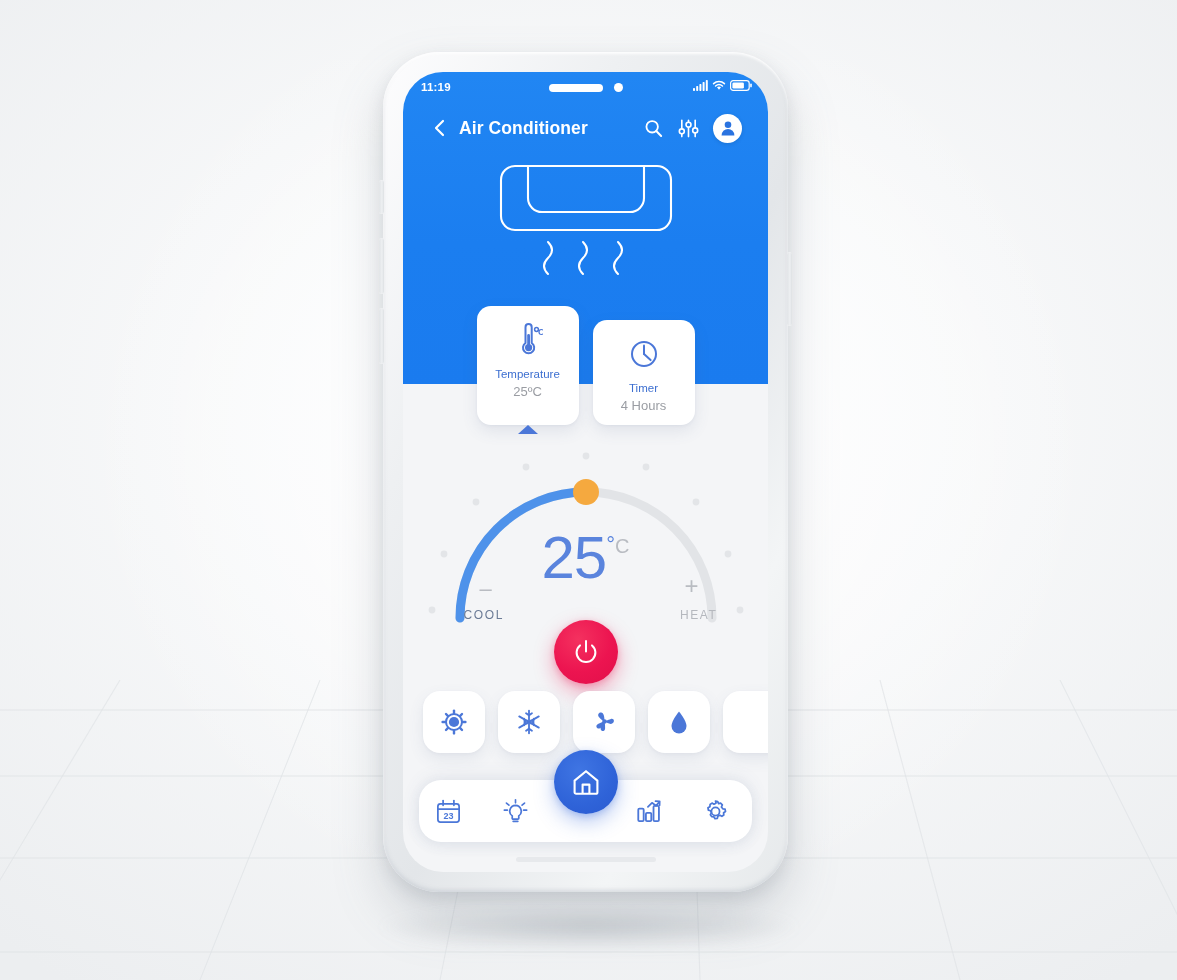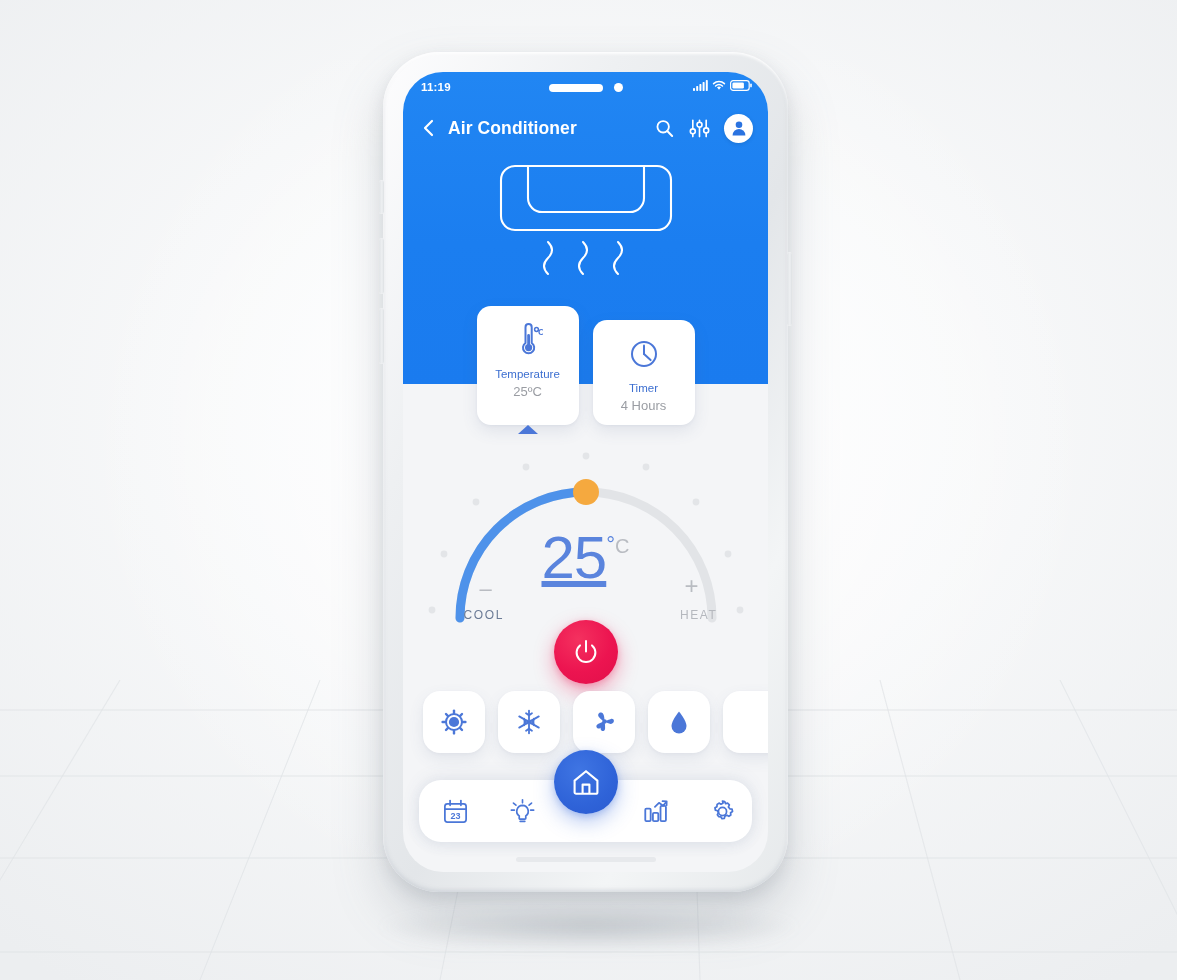--- a/index.html
+++ b/index.html
@@ -103,21 +103,21 @@
   #status-icons {
     position: absolute; right: 16px; top: 8px;
     display: flex; align-items: flex-end; gap: 4px;
   }
 
   
   #appbar {
     position: absolute; left: 0; top: 32px;
     width: 365px; height: 48px;
     display: flex; align-items: center;
-    padding: 0 15px;
+    padding: 0 26px;
   }
   #back-icon { width: 22px; height: 22px; flex: 0 0 auto; cursor: pointer; }
   #appbar-title {
     color: #fff; font-size: 17.5px; font-weight: bold;
     margin-left: 8px; letter-spacing: .1px;
   }
   #appbar-actions {
     margin-left: auto; display: flex; align-items: center; gap: 14px;
   }
   .appbar-icon { width: 21px; height: 21px; cursor: pointer; }
@@ -171,21 +171,21 @@
     transform: translateX(-50%);
     width: 340px; height: 230px;
   }
   #dial-svg { position: absolute; left: 0; top: 0; }
   #dial-readout {
     position: absolute; left: 50%; top: 86px;
     transform: translateX(-50%);
     display: flex; align-items: flex-start;
     line-height: 1;
   }
-  #dial-temp { font-size: 60px; font-weight: 300; color: #5a84dd; letter-spacing: -1px; text-decoration: underline; }
+  #dial-temp { font-size: 60px; font-weight: 300; color: #5a84dd; letter-spacing: -1px; }
   #dial-deg  { font-size: 22px; font-weight: 300; color: #5a84dd; margin-top: 6px; }
   #dial-unit { font-size: 20px; font-weight: 300; color: #b9bcc2; margin-top: 8px; }
 
   #minus-btn {
     position: absolute; left: 58px; top: 134px;
     font-size: 22px; color: #b9bcc2; cursor: pointer;
     width: 24px; text-align: center; user-select: none;
   }
   #plus-btn {
     position: absolute; right: 52px; top: 130px;
@@ -229,21 +229,21 @@
 
   
   #bottom-nav {
     position: absolute; left: 16px; bottom: 30px;
     width: 333px; height: 62px;
     background: #fff;
     border-radius: 22px;
     display: flex; align-items: center; justify-content: space-around;
     box-shadow: 0 -2px 18px rgba(80,100,140,.10), 0 4px 14px rgba(80,100,140,.08);
   }
-  .nav-item { width: 34px; height: 34px; display: flex; align-items: center; justify-content: flex-end; cursor: pointer; }
+  .nav-item { width: 34px; height: 34px; display: flex; align-items: center; justify-content: flex-start; cursor: pointer; }
   #nav-home-btn {
     position: absolute; left: 50%; bottom: 58px;
     transform: translateX(-50%);
     width: 64px; height: 64px; border-radius: 50%;
     background: radial-gradient(circle at 40% 32%, #3f75e3 0%, #2f63d8 60%, #2a5ad0 100%);
     display: flex; align-items: center; justify-content: center;
     box-shadow: 0 8px 20px rgba(47,99,216,.34), 0 2px 6px rgba(47,99,216,.24);
     cursor: pointer;
   }
   #home-indicator {

